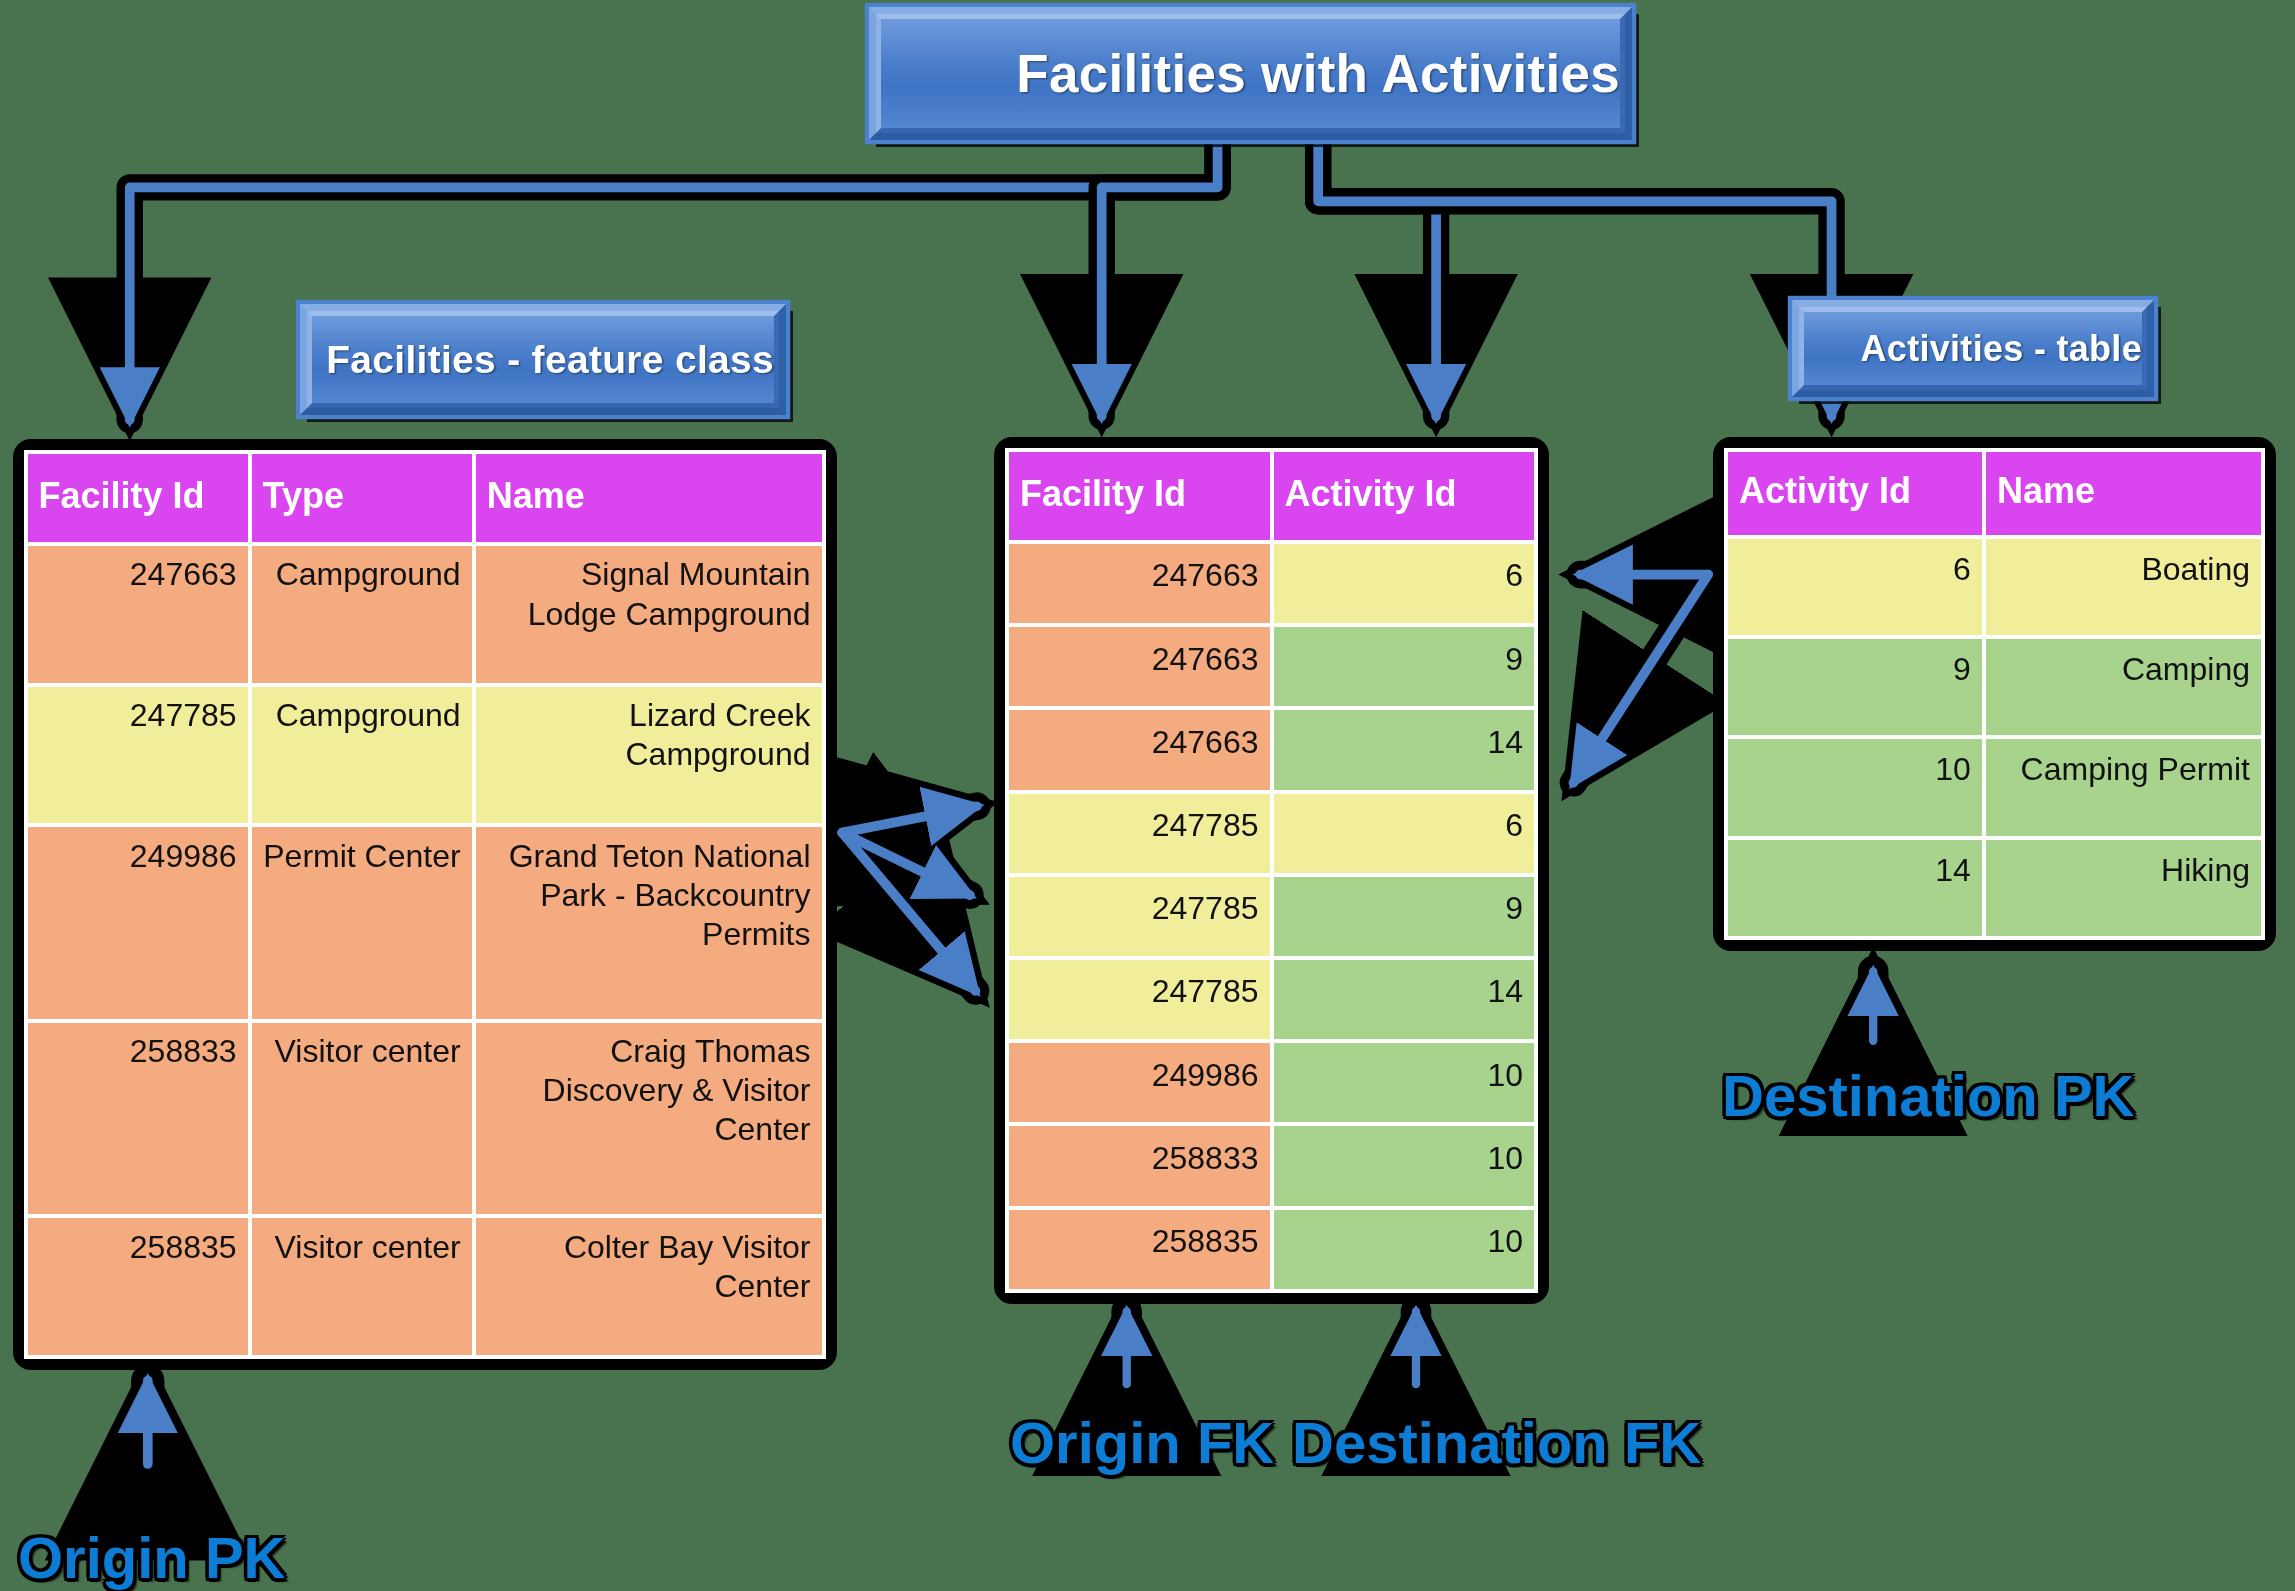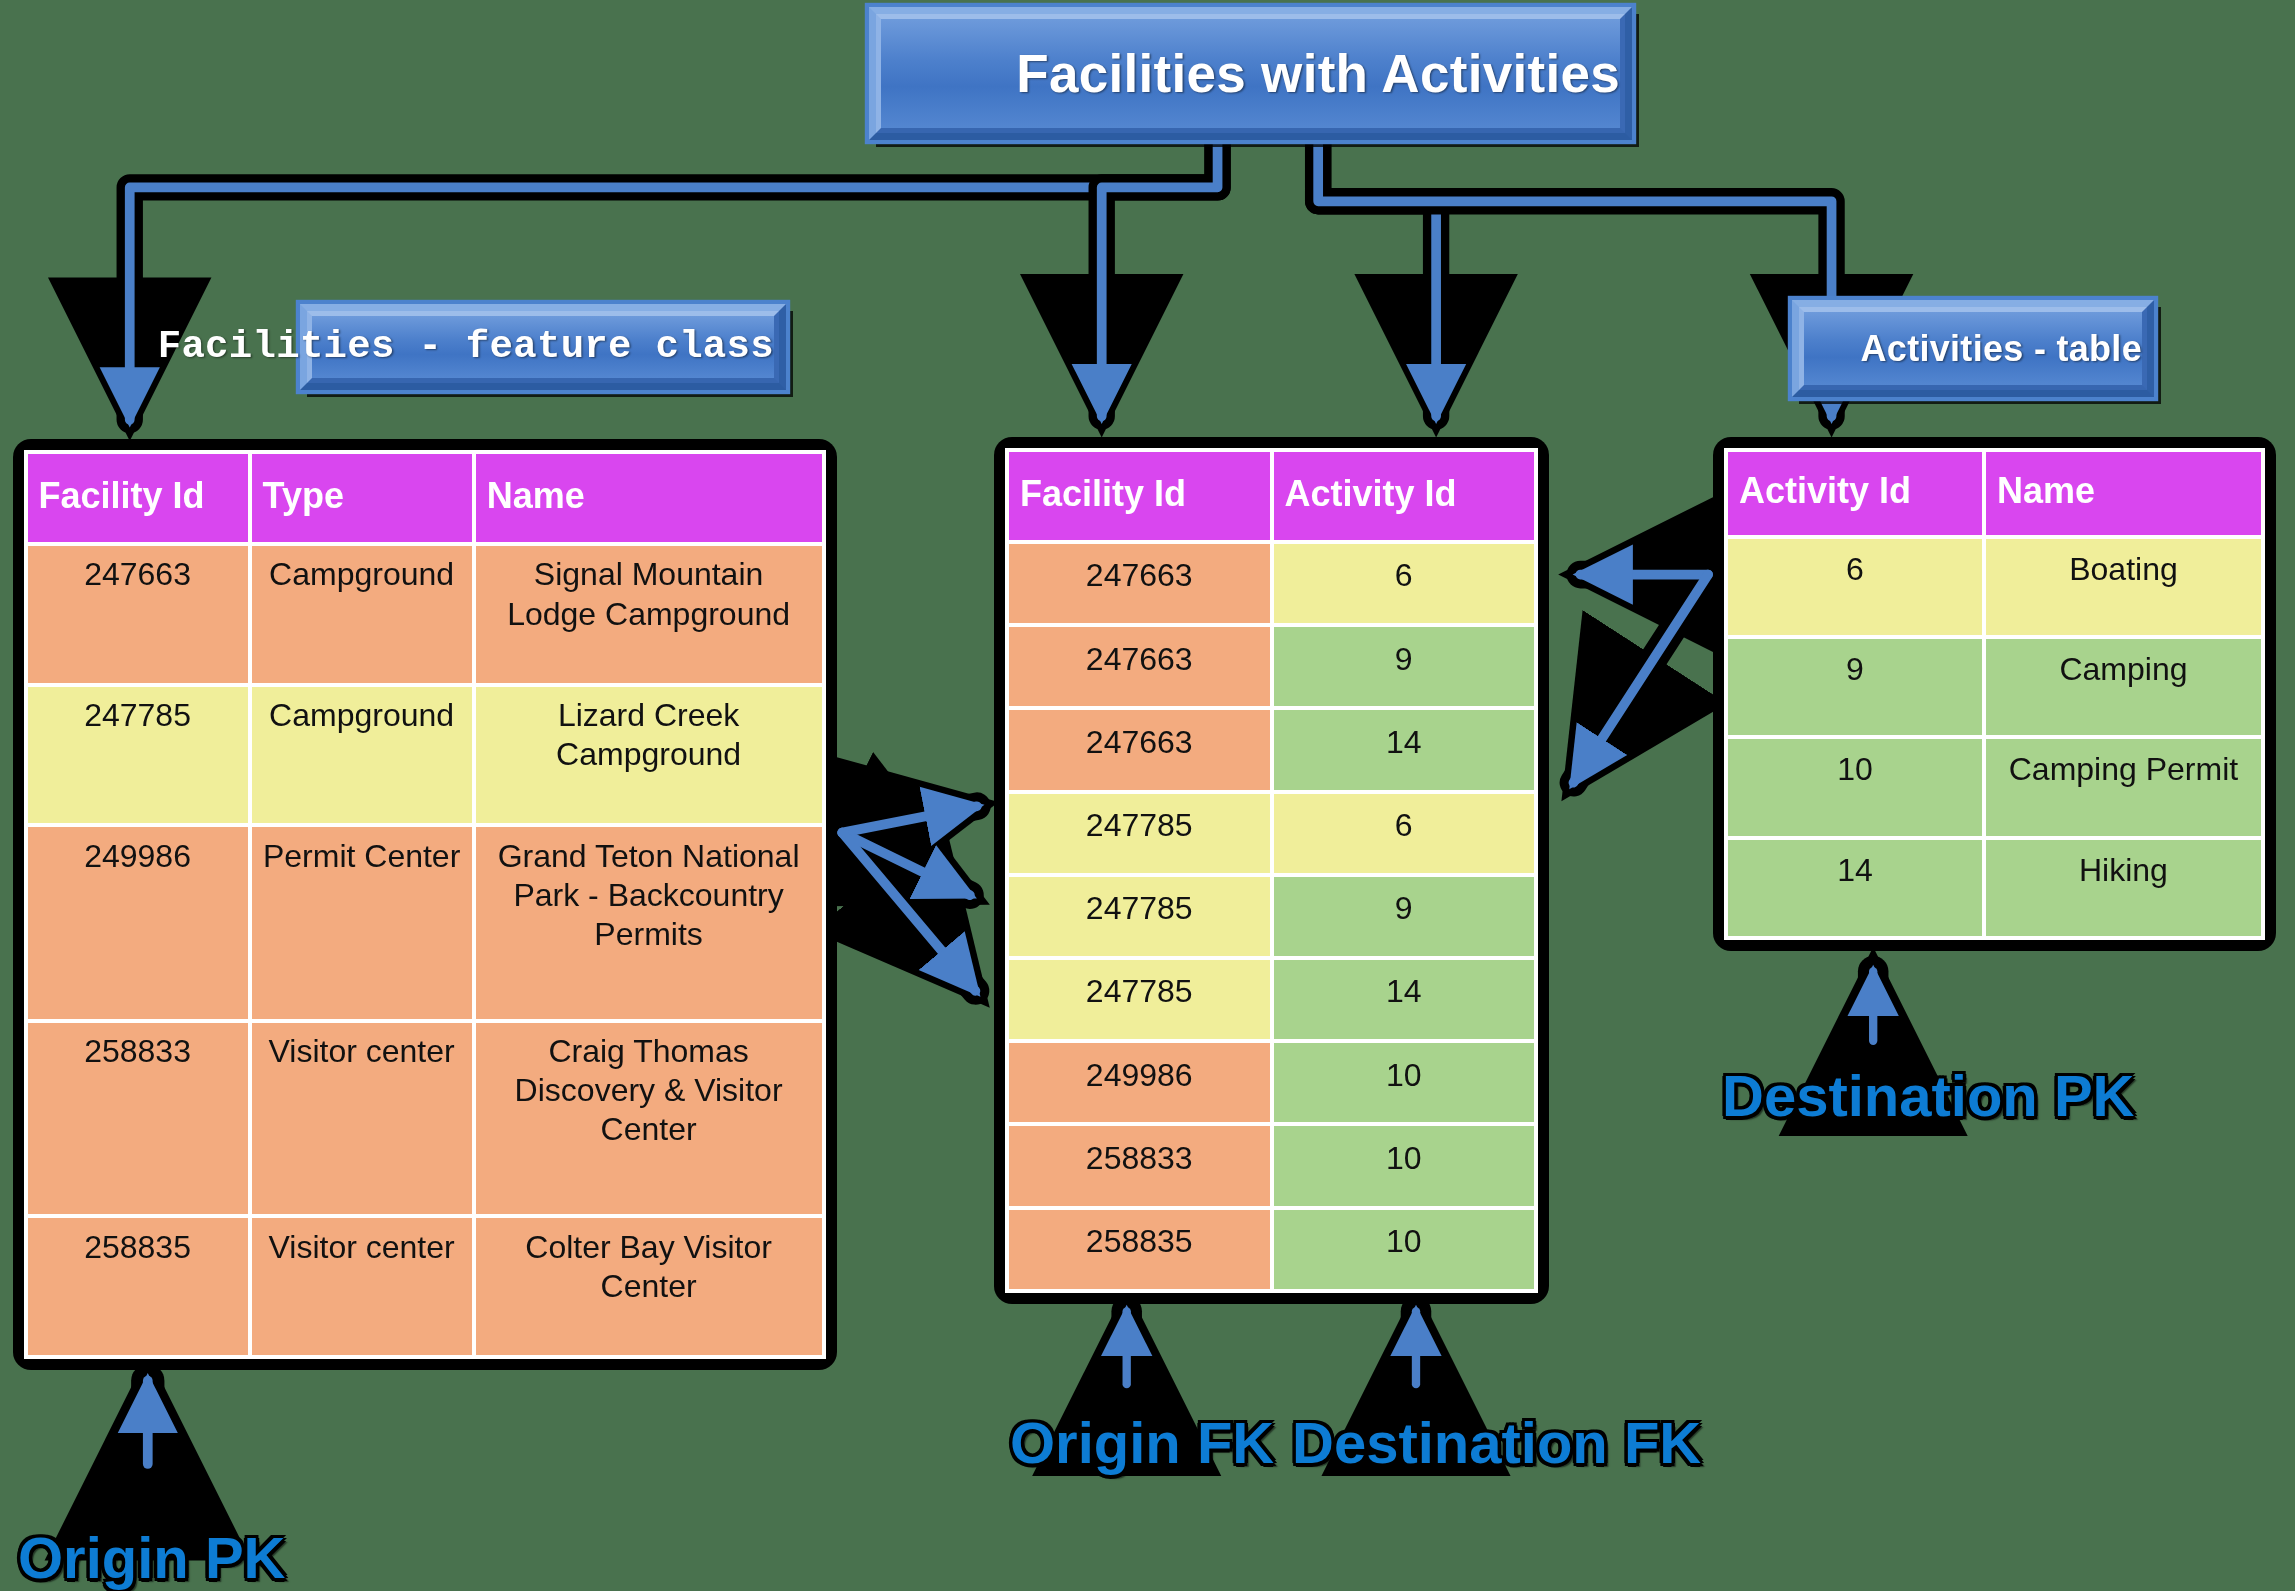--- a/index.html
+++ b/index.html
@@ -39,21 +39,21 @@
   .plaque span{
     color:#ffffff;font-weight:bold;
     letter-spacing:0.3px;
     text-shadow:1.4px 1.4px 2.1px rgba(0,0,0,.45);
     white-space:nowrap;
   }
 
   #title-plaque{left:869px;top:7px;width:763px;height:133px;}
   #title-plaque span{font-size:53px;}
 
-  #facilities-plaque{left:300px;top:304px;width:486px;height:86px;font-family:Liberation Mono, monospace;}
+  #facilities-plaque{left:300px;top:304px;width:486px;height:111px;}
   #facilities-plaque span{font-size:39px;}
 
   #activities-plaque{left:1792px;top:300px;width:362px;height:97px;}
   #activities-plaque span{font-size:36px;}
 
   
   .tbl-wrap{
     position:absolute;
     background:#000;
     border-radius:18px;
@@ -70,21 +70,21 @@
   table.dt th{
     background:#d946ef;color:#fff;
     font-size:36px;font-weight:bold;
     text-align:left;
     padding:8.3px 11px 12.5px 11px;
     vertical-align:middle;
     line-height:1.05;
   }
   table.dt td{
     font-size:32px;color:#111;
-    text-align:center;
+    text-align:right;
     padding:9.7px 11px;
     vertical-align:top;
     line-height:1.22;
     word-wrap:break-word;
   }
   .c-orange{background:#f3ab7f;}
   .c-yellow{background:#f0ee9a;}
   .c-green{background:#a8d38d;}
 
   #facilities-table{left:12.5px;top:439px;width:824px;height:931px;}

